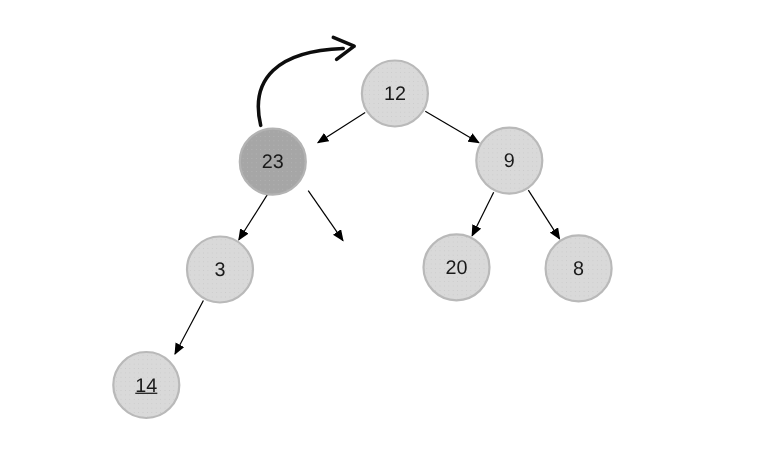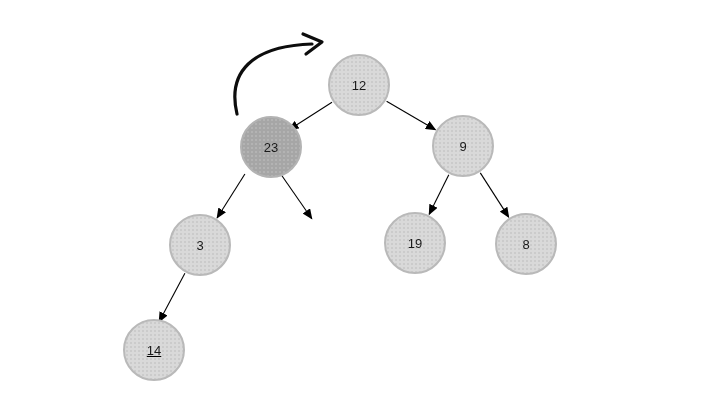--- a/index.html
+++ b/index.html
@@ -36,21 +36,21 @@
     display: flex;
     align-items: center;
     justify-content: center;
   }
   .node.highlight {
     background-color: var(--node-fill-highlight, #a6a6a6);
     border-color: var(--node-border-highlight, #b3b3b3);
     background-image: radial-gradient(rgba(255,255,255,0.16) 0.7px, transparent 0.8px);
   }
   .node-label {
-    font-size: 13px;
+    font-size: 18px;
     color: #1a1a1a;
     user-select: none;
   }
 </style>
 </head>
 <body>
 
 <div class="canvas">
 
   <svg id="edge-layer" xmlns="http://www.w3.org/2000/svg" viewBox="0 0 701 411">
@@ -70,32 +70,32 @@
       </g>
     <g id="swap-arrow-group">
         <path d="M237,114 C227,72 252,46 312,44" fill="none" stroke="#0d0d0d" stroke-width="3.2" stroke-linecap="round"></path>
         <path d="M303,34 L322,42 L306,54" fill="none" stroke="#0d0d0d" stroke-width="3.2" stroke-linecap="round" stroke-linejoin="round"></path>
       </g>
   </svg>
 
   <div class="node" style="left: 328px; top: 54px;">
     <span class="node-label">12</span>
   </div>
-  <div class="node highlight" style="left: 240px; top: 116px;">
+  <div class="node highlight" style="left: 217px; top: 116px;">
     <span class="node-label">23</span>
   </div>
   <div class="node" style="left: 432px; top: 115px;">
     <span class="node-label">9</span>
   </div>
   <div class="node" style="left: 169px; top: 214px;">
     <span class="node-label">3</span>
   </div>
   <div class="node" style="left: 384px; top: 212px;">
-    <span class="node-label">19</span>
+    <span class="node-label">20</span>
   </div>
   <div class="node" style="left: 495px; top: 213px;">
     <span class="node-label">8</span>
   </div>
-  <div class="node" style="left: 123px; top: 319px; text-decoration: underline;">
+  <div class="node" style="left: 102px; top: 319px; text-decoration: underline;">
     <span class="node-label">14</span>
   </div>
 
 </div>
 
 </body></html>

